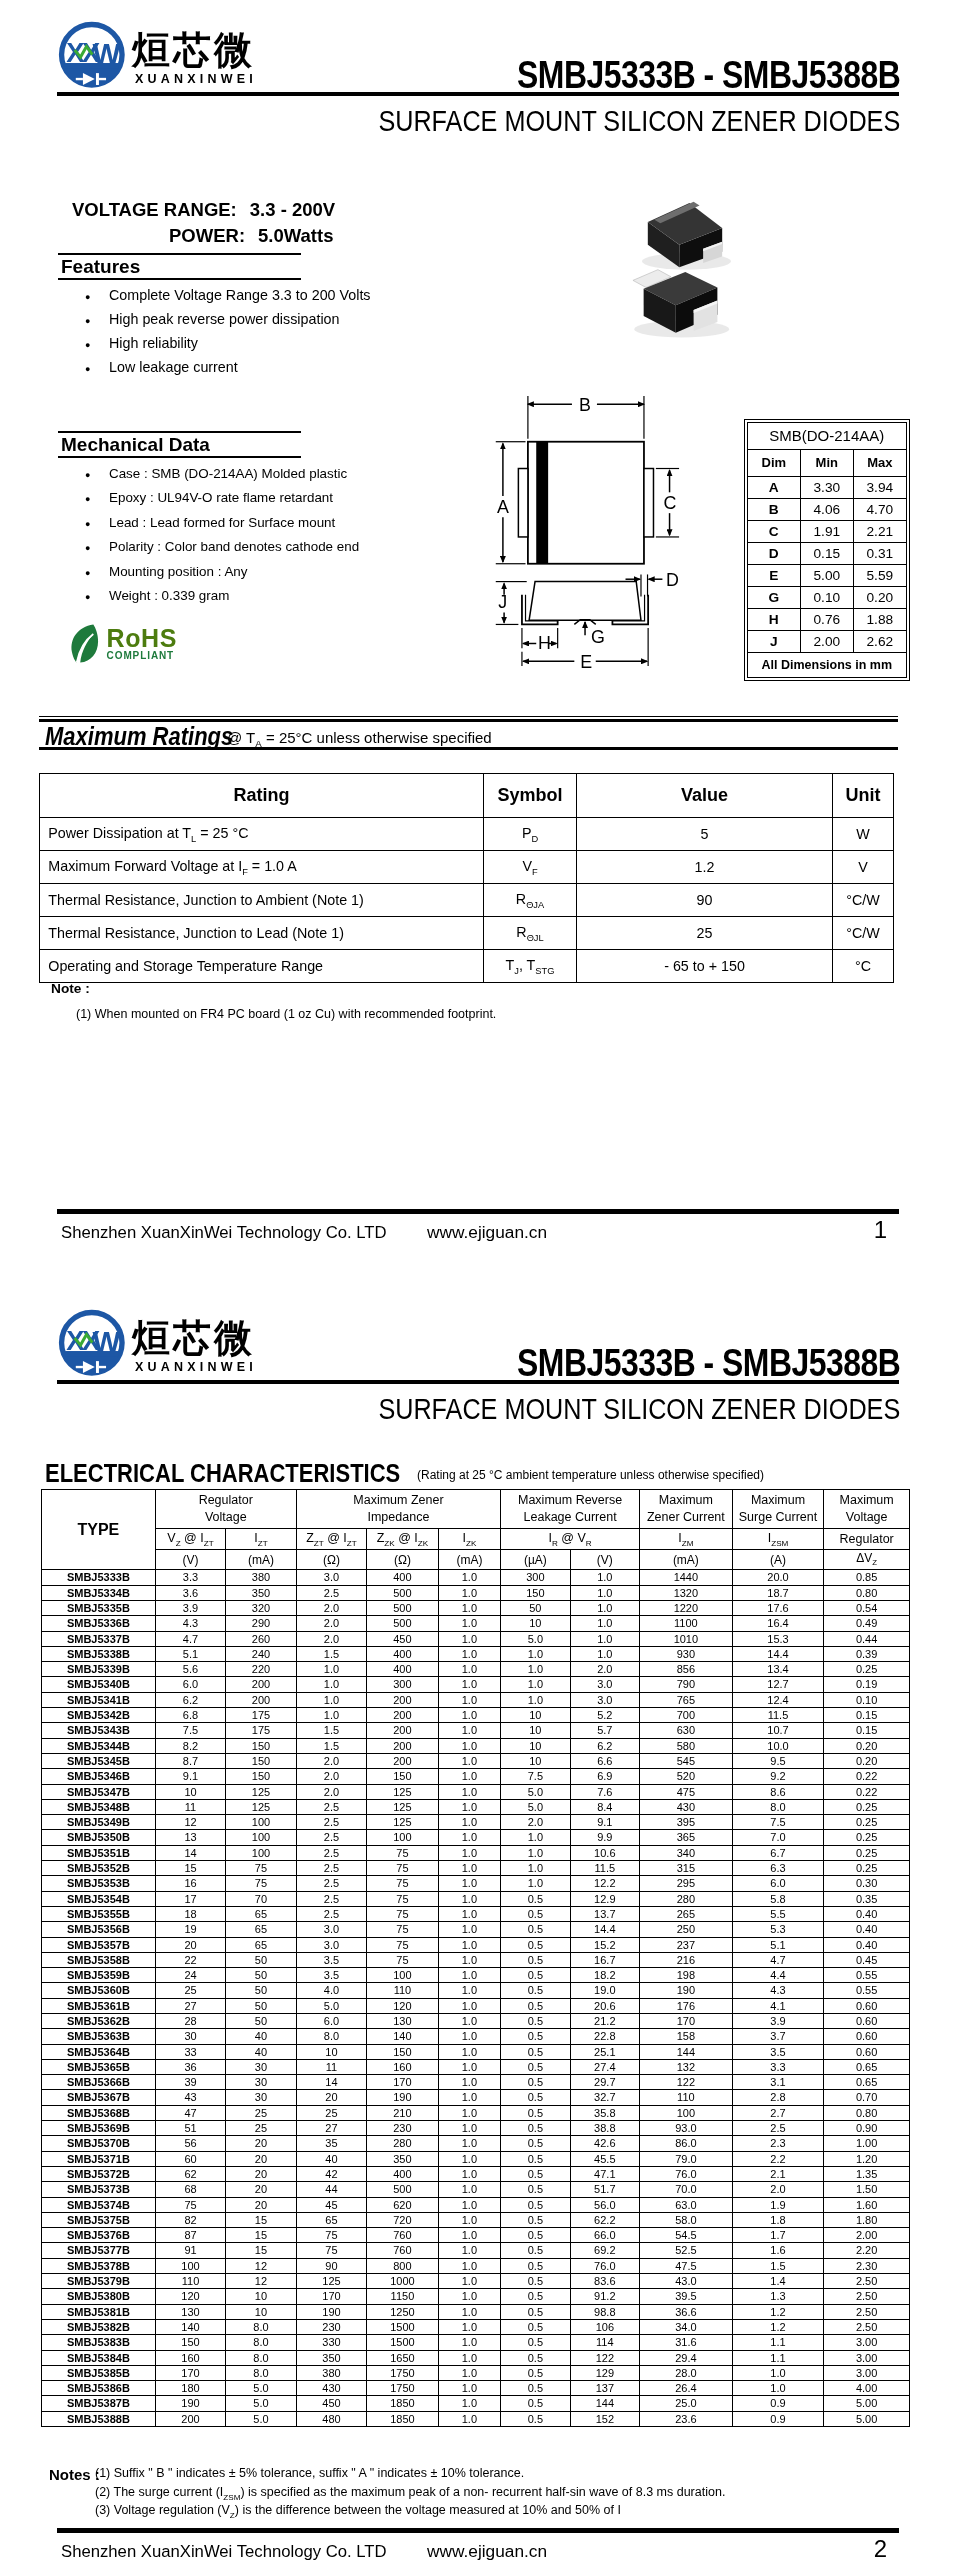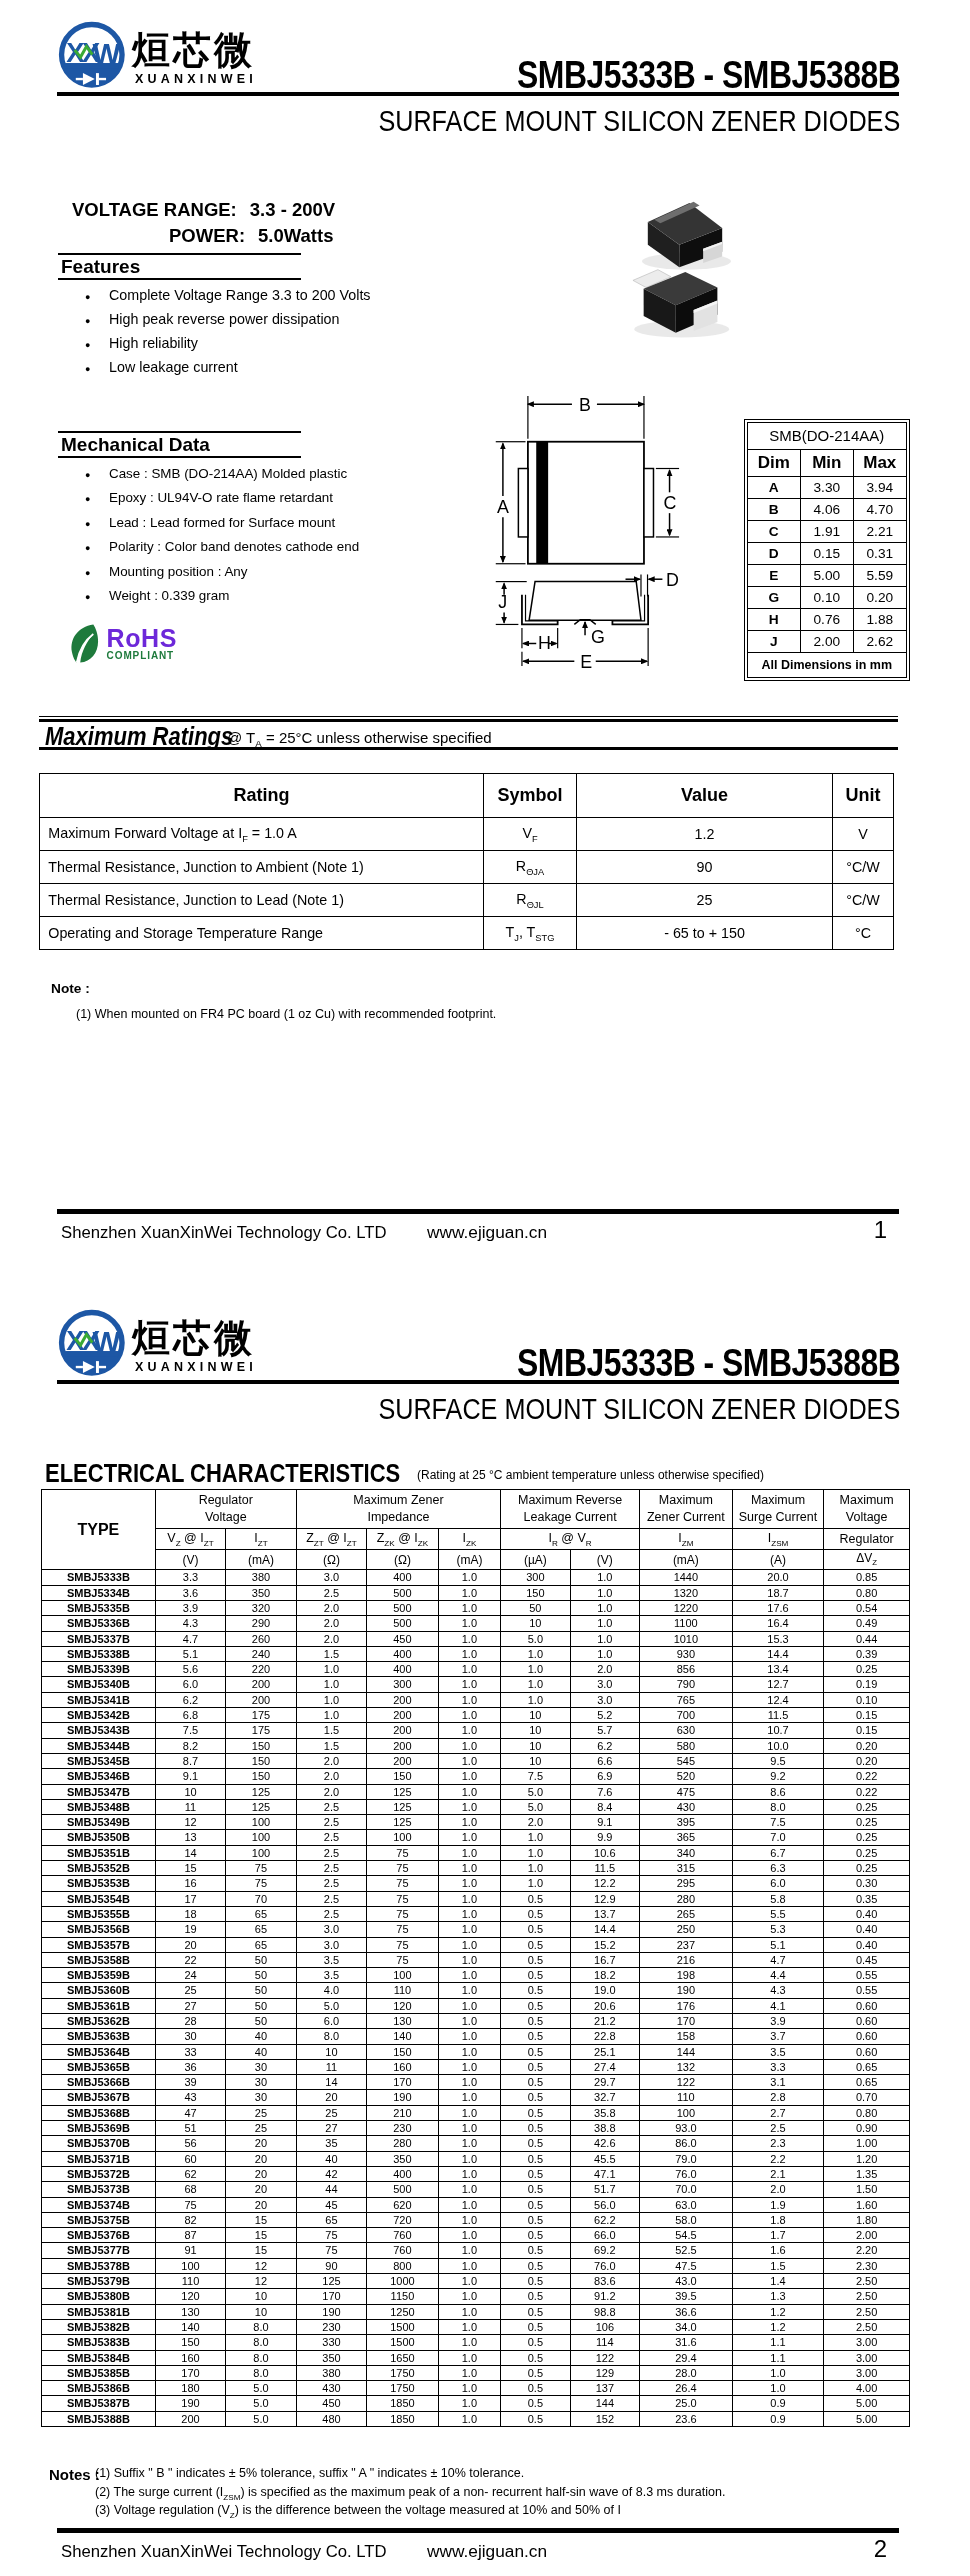--- a/index.html
+++ b/index.html
@@ -33,29 +33,29 @@
   .b-item{display:flex;align-items:baseline;}
   .blt{width:24px;font-size:9px;flex:none;}
   #feat-list{position:absolute;left:85px;top:287px;}
   #feat-list .b-item{height:24px;font-size:14.3px;}
   #mech-list{position:absolute;left:85px;top:466px;}
   #mech-list .b-item{height:24.4px;font-size:13.4px;}
 
   
   .rohs{position:absolute;left:67px;top:621px;display:flex;align-items:center;}
   .rohs-txt{margin-left:3.6px;}
-  .rohs-t1{font-size:25px;font-weight:800;color:#6d28d9;line-height:24px;letter-spacing:0.6px;}
+  .rohs-t1{font-size:25px;font-weight:800;color:#4d7c0f;line-height:24px;letter-spacing:0.6px;}
   .rohs-t2{font-size:10px;font-weight:800;color:#1e7a3c;letter-spacing:0.9px;}
 
   
   .dimwrap{position:absolute;left:744px;top:419px;width:160px;border:1.2px solid #000;padding:1.8px;background:#fff;}
   .dimtable{width:100%;border-collapse:collapse;table-layout:fixed;}
   .dimtable td,.dimtable th{border:1.2px solid #000;text-align:center;font-weight:400;}
   .dimtable .t-title{font-size:15px;height:24px;}
-  .dimtable .t-h{font-size:17px;font-weight:700;height:24px;}
+  .dimtable .t-h{font-size:13px;font-weight:700;height:24px;}
   .dimtable td{font-size:13.7px;height:19px;}
   .dimtable td.dimL{font-weight:700;}
   .dimtable .t-foot{font-size:12.5px;font-weight:700;height:22.7px;}
 
   
   .mr-thin{position:absolute;left:39px;width:859px;height:1.2px;background:#000;}
   .mr-thick{position:absolute;left:39px;width:859px;height:3px;background:#000;}
   .mr-head{position:absolute;left:45px;top:722px;font-size:25px;font-weight:700;white-space:nowrap;font-style:italic;}
   .mr-head>span{display:inline-block;transform:scaleX(.88);transform-origin:left center;}
   .mr-cond{position:absolute;left:227px;top:729px;font-size:15px;white-space:nowrap;}
@@ -346,20 +346,26 @@
     <thead>
       <tr>
         <th>Rating</th>
         <th>Symbol</th>
         <th>Value</th>
         <th>Unit</th>
       </tr>
     </thead>
     <tbody>
         <tr>
+          <td class="rt">Power Dissipation at T<sub>L</sub> = 25 °C</td>
+          <td>P<sub>D</sub></td>
+          <td>5</td>
+          <td>W</td>
+        </tr>
+        <tr>
           <td class="rt">Maximum Forward Voltage at I<sub>F</sub> = 1.0 A</td>
           <td>V<sub>F</sub></td>
           <td>1.2</td>
           <td>V</td>
         </tr>
         <tr>
           <td class="rt">Thermal Resistance, Junction to Ambient  (Note 1)</td>
           <td>R<sub>ΘJA</sub></td>
           <td>90</td>
           <td>°C/W</td>

